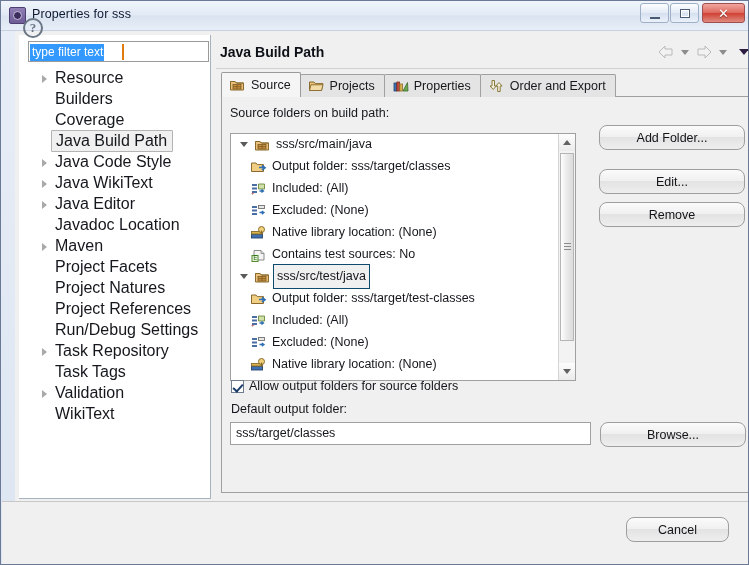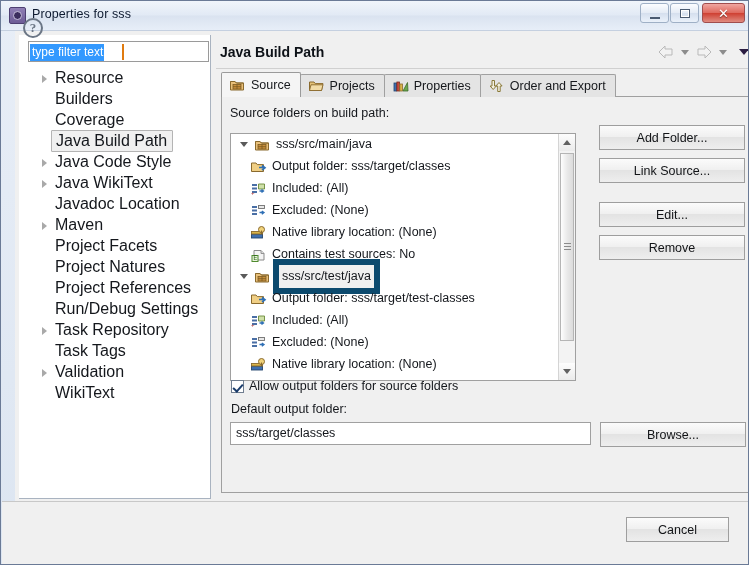--- a/index.html
+++ b/index.html
@@ -263,21 +263,21 @@
     border-right: 4px solid transparent;
   }
   .src-row .ricon {
     width: 17px; height: 16px;
     margin-right: 5px;
     position: relative; flex: none;
   }
   .src-row .rlabel { position: relative; top: -1px; }
   .src-row.selected .rlabel {
     background: #f0f0f0;
-    border: 6px solid #0c4a6e;
+    border: 1px solid #0c4a6e;
     padding: 0px 3px 1px 3px;
     margin-left: -3px;
   }
   
   #list-scroll {
     position: absolute; right: 0px; top: 0px;
     width: 17px; height: 246px;
     background: #f3f3f3;
     border-left: 1px solid #d4d4d4;
     box-sizing: border-box;
@@ -307,21 +307,21 @@
     position: absolute; left: 3px; top: 50%;
     margin-top: -4px;
     width: 7px; height: 8px;
     background: repeating-linear-gradient(180deg,#8c8c8c 0 1px,transparent 1px 3px);
   }
 
   
   .btn {
     background: linear-gradient(180deg,#fbfbfb 0%,#f0f0f0 46%,#e3e3e3 50%,#eeeeee 100%);
     border: 1px solid #9e9e9e;
-    border-radius: 0;
+    border-radius: 8px;
     font-family: "Liberation Sans", sans-serif;
     font-size: 12.5px;
     color: #121417;
     display: flex; align-items: center; justify-content: center;
     box-sizing: border-box;
     user-select: none;
   }
   #side-buttons { position: absolute; right: 8px; top: 28px; width: 146px; }
   #side-buttons .btn { width: 146px; height: 25px; margin-bottom: 8px; }
   #side-buttons .gap { height: 11px; }
@@ -432,20 +432,21 @@
         <div id="filter-text">type filter text</div>
         <div id="filter-caret"></div>
       </div>
       <div id="tree">
           <div class="tree-item expandable"><span>Resource</span></div>
           <div class="tree-item"><span>Builders</span></div>
           <div class="tree-item"><span>Coverage</span></div>
           <div class="tree-item selected"><span>Java Build Path</span></div>
           <div class="tree-item expandable"><span>Java Code Style</span></div>
           <div class="tree-item expandable"><span>Java WikiText</span></div>
+          <div class="tree-item expandable"><span>Java Editor</span></div>
           <div class="tree-item"><span>Javadoc Location</span></div>
           <div class="tree-item expandable"><span>Maven</span></div>
           <div class="tree-item"><span>Project Facets</span></div>
           <div class="tree-item"><span>Project Natures</span></div>
           <div class="tree-item"><span>Project References</span></div>
           <div class="tree-item"><span>Run/Debug Settings</span></div>
           <div class="tree-item expandable"><span>Task Repository</span></div>
           <div class="tree-item"><span>Task Tags</span></div>
           <div class="tree-item expandable"><span>Validation</span></div>
           <div class="tree-item"><span>WikiText</span></div>
@@ -615,21 +616,20 @@
               </div>
             <div id="sb-thumb"></div>
             <div class="sb-btn down">
                 <span class="sb-arrow-down"></span>
               </div>
           </div>
         </div>
 
         <div id="side-buttons">
           <div class="btn">Add Folder...</div>
-          <div class="btn">Link Source...</div>
           <div class="gap"></div>
           <div class="btn">Edit...</div>
           <div class="btn">Remove</div>
         </div>
 
         <div id="allow-row">
           <span id="allow-check"></span>
           <span>Allow output folders for source folders</span>
         </div>
 

